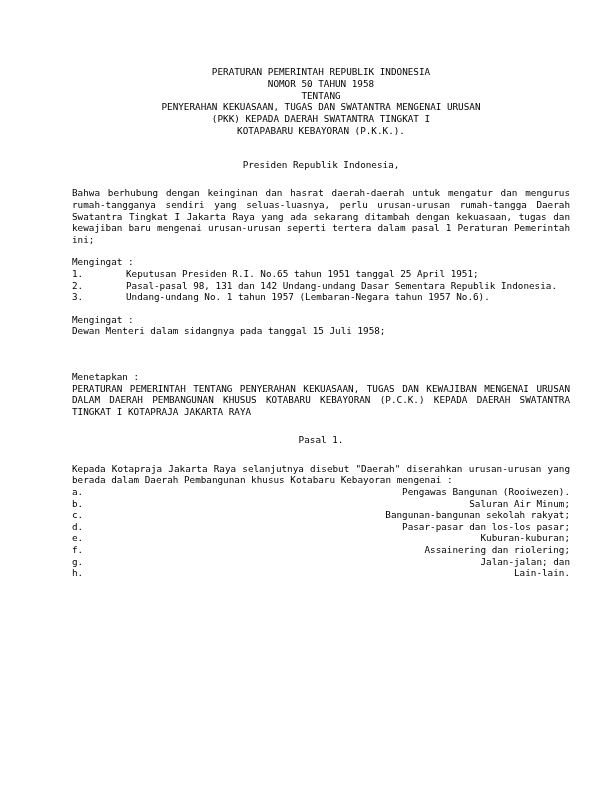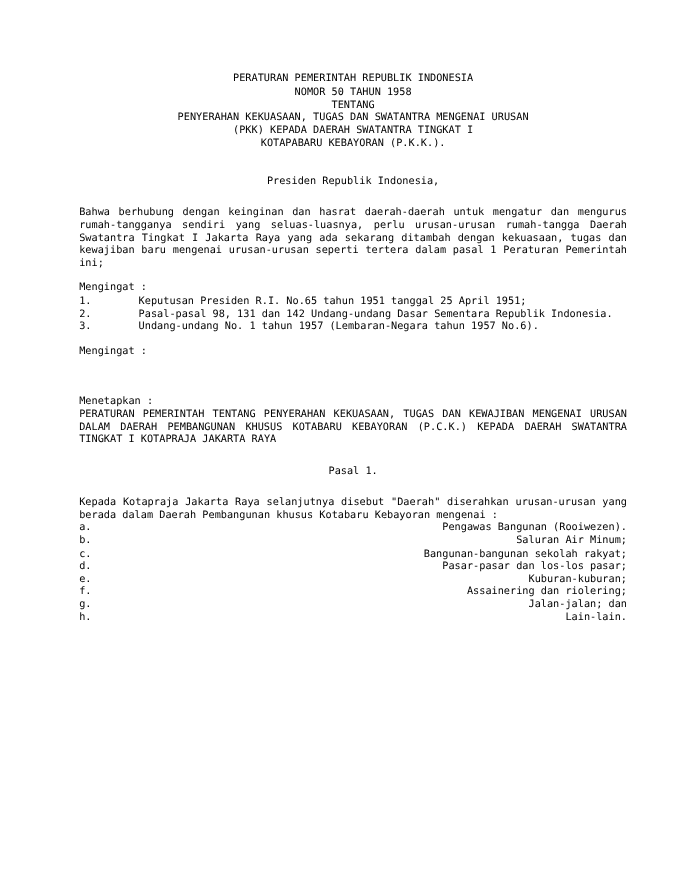--- a/index.html
+++ b/index.html
@@ -109,20 +109,21 @@
       </div>
       <div class="numrow">
         <div class="marker">3.</div>
         <div class="content">Undang-undang No. 1 tahun 1957 (Lembaran-Negara tahun 1957 No.6).</div>
       </div>
     </div>
 
     <div class="gap-s"></div>
 
     <div class="label">Mengingat :</div>
+    <div class="label">Dewan Menteri dalam sidangnya pada tanggal 15 Juli 1958;</div>
 
     <div class="gap-m"></div>
 
 
     <div class="gap-m"></div>
 
     <div class="label">Menetapkan :</div>
     <div class="just">PERATURAN PEMERINTAH TENTANG PENYERAHAN KEKUASAAN, TUGAS DAN KEWAJIBAN MENGENAI URUSAN DALAM DAERAH PEMBANGUNAN KHUSUS KOTABARU KEBAYORAN (P.C.K.) KEPADA DAERAH SWATANTRA TINGKAT I KOTAPRAJA JAKARTA RAYA</div>
 
     <div class="gap-m"></div>

